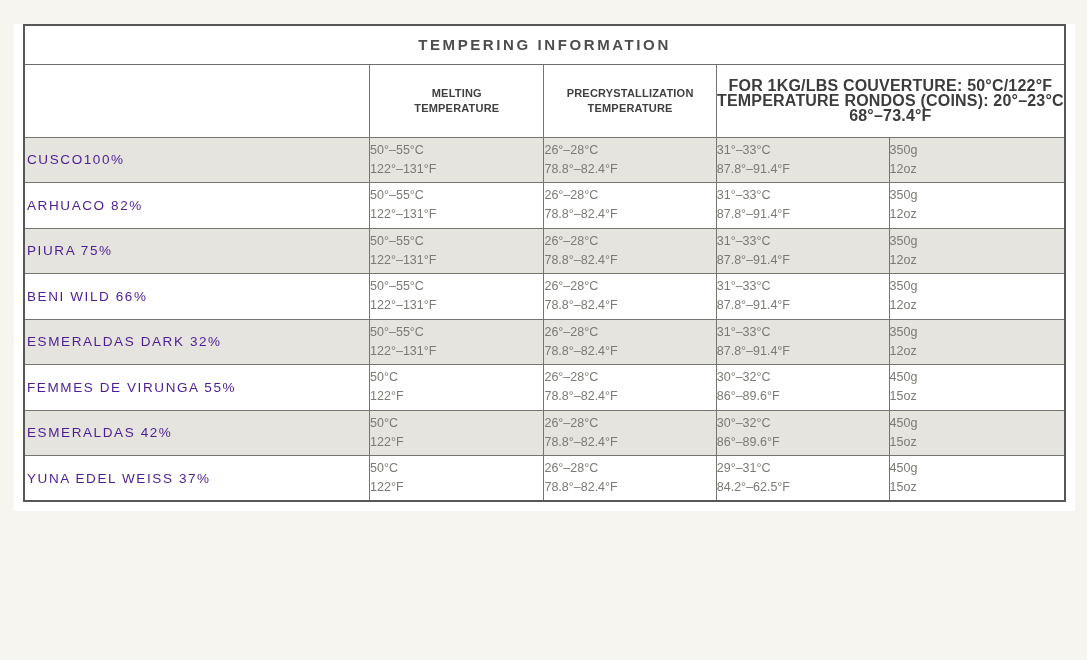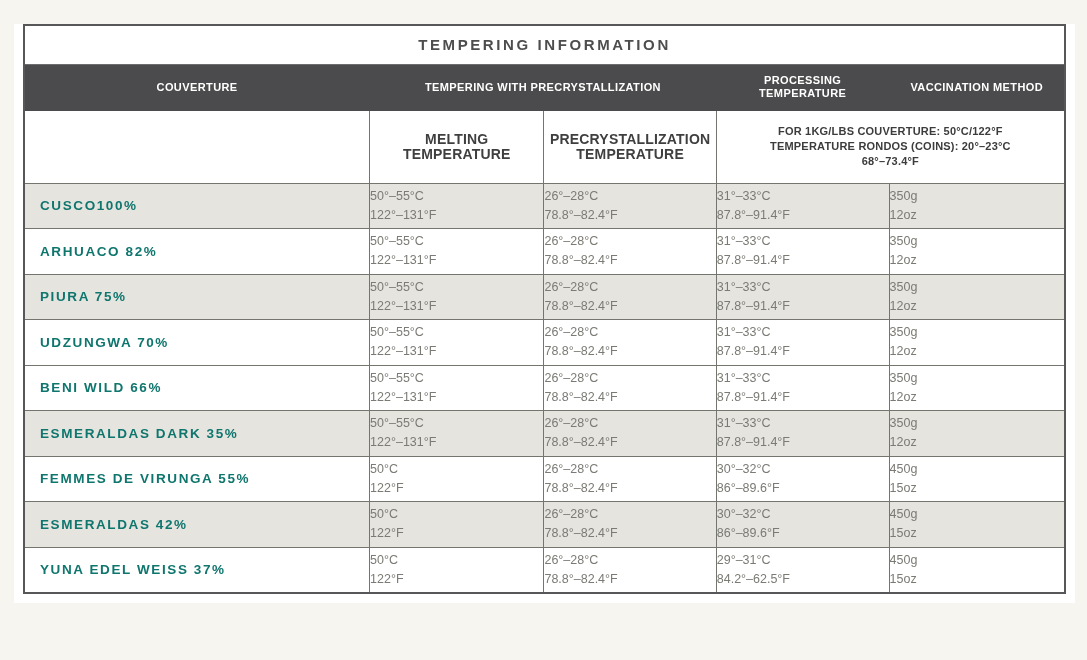--- a/index.html
+++ b/index.html
@@ -44,43 +44,43 @@
     vertical-align: middle;
     border: 1px solid #4b4b4d;
     line-height: 13px;
   }
   
   tr.sub-header td {
     height: 73px;
     background: #ffffff;
     text-align: center;
     vertical-align: middle;
-    font-size: 14px;
+    font-size: 11px;
     font-weight: bold;
     color: #3f3f3f;
     letter-spacing: 0.2px;
     border: 1px solid #75756f;
     line-height: 15px;
   }
-  tr.sub-header td.note-cell { font-size: 11px; line-height: 15px; color: #3c3c3c; text-align: center; }
+  tr.sub-header td.note-cell { font-size: 16px; line-height: 15px; color: #3c3c3c; text-align: center; }
   
   tr.data-row td {
     height: 45.5px;
     border: 1px solid #75756f;
     vertical-align: middle;
   }
   tr.data-row.shaded td { background: #e5e4df; }
   tr.data-row.plain  td { background: #ffffff; }
   td.name-cell {
     text-align: left;
-    padding-left: 15px;
+    padding-left: 2px;
     font-size: 13.5px;
-    font-weight: bold;
+    font-weight: normal;
     letter-spacing: 1.6px;
-    color: #0f766e;
+    color: #4c1d95;
   }
   td.value-cell {
     text-align: left;
     font-size: 12.5px;
     color: #7b7a74;
     line-height: 19px;
   }
 </style>
 </head>
 <body>
@@ -90,29 +90,20 @@
     <colgroup>
       <col style="width:33.2%">
       <col style="width:16.75%">
       <col style="width:16.55%">
       <col style="width:16.6%">
       <col style="width:16.9%">
     </colgroup>
     <tbody>
       <tr>
         <td class="title-cell" colspan="5">TEMPERING INFORMATION</td>
-      </tr>
-      <tr class="dark-header">
-        <td>COUVERTURE</td>
-        <td colspan="2">TEMPERING WITH PRECRYSTALLIZATION</td>
-        <td>
-          <div>PROCESSING</div>
-          <div>TEMPERATURE</div>
-        </td>
-        <td>VACCINATION METHOD</td>
       </tr>
       <tr class="sub-header">
         <td></td>
         <td>
           <div>MELTING</div>
           <div>TEMPERATURE</div>
         </td>
         <td>
           <div>PRECRYSTALLIZATION</div>
           <div>TEMPERATURE</div>
@@ -183,41 +174,20 @@
             <div>31°–33°C</div>
             <div>87.8°–91.4°F</div>
           </td>
           <td class="value-cell">
             <div>350g</div>
             <div>12oz</div>
           </td>
         </tr>
         <tr class="data-row plain">
           <td class="name-cell">
-            <div>UDZUNGWA 70%</div>
-          </td>
-          <td class="value-cell">
-            <div>50°–55°C</div>
-            <div>122°–131°F</div>
-          </td>
-          <td class="value-cell">
-            <div>26°–28°C</div>
-            <div>78.8°–82.4°F</div>
-          </td>
-          <td class="value-cell">
-            <div>31°–33°C</div>
-            <div>87.8°–91.4°F</div>
-          </td>
-          <td class="value-cell">
-            <div>350g</div>
-            <div>12oz</div>
-          </td>
-        </tr>
-        <tr class="data-row plain">
-          <td class="name-cell">
             <div>BENI WILD 66%</div>
           </td>
           <td class="value-cell">
             <div>50°–55°C</div>
             <div>122°–131°F</div>
           </td>
           <td class="value-cell">
             <div>26°–28°C</div>
             <div>78.8°–82.4°F</div>
           </td>
@@ -225,21 +195,21 @@
             <div>31°–33°C</div>
             <div>87.8°–91.4°F</div>
           </td>
           <td class="value-cell">
             <div>350g</div>
             <div>12oz</div>
           </td>
         </tr>
         <tr class="data-row shaded">
           <td class="name-cell">
-            <div>ESMERALDAS DARK 35%</div>
+            <div>ESMERALDAS DARK 32%</div>
           </td>
           <td class="value-cell">
             <div>50°–55°C</div>
             <div>122°–131°F</div>
           </td>
           <td class="value-cell">
             <div>26°–28°C</div>
             <div>78.8°–82.4°F</div>
           </td>
           <td class="value-cell">

